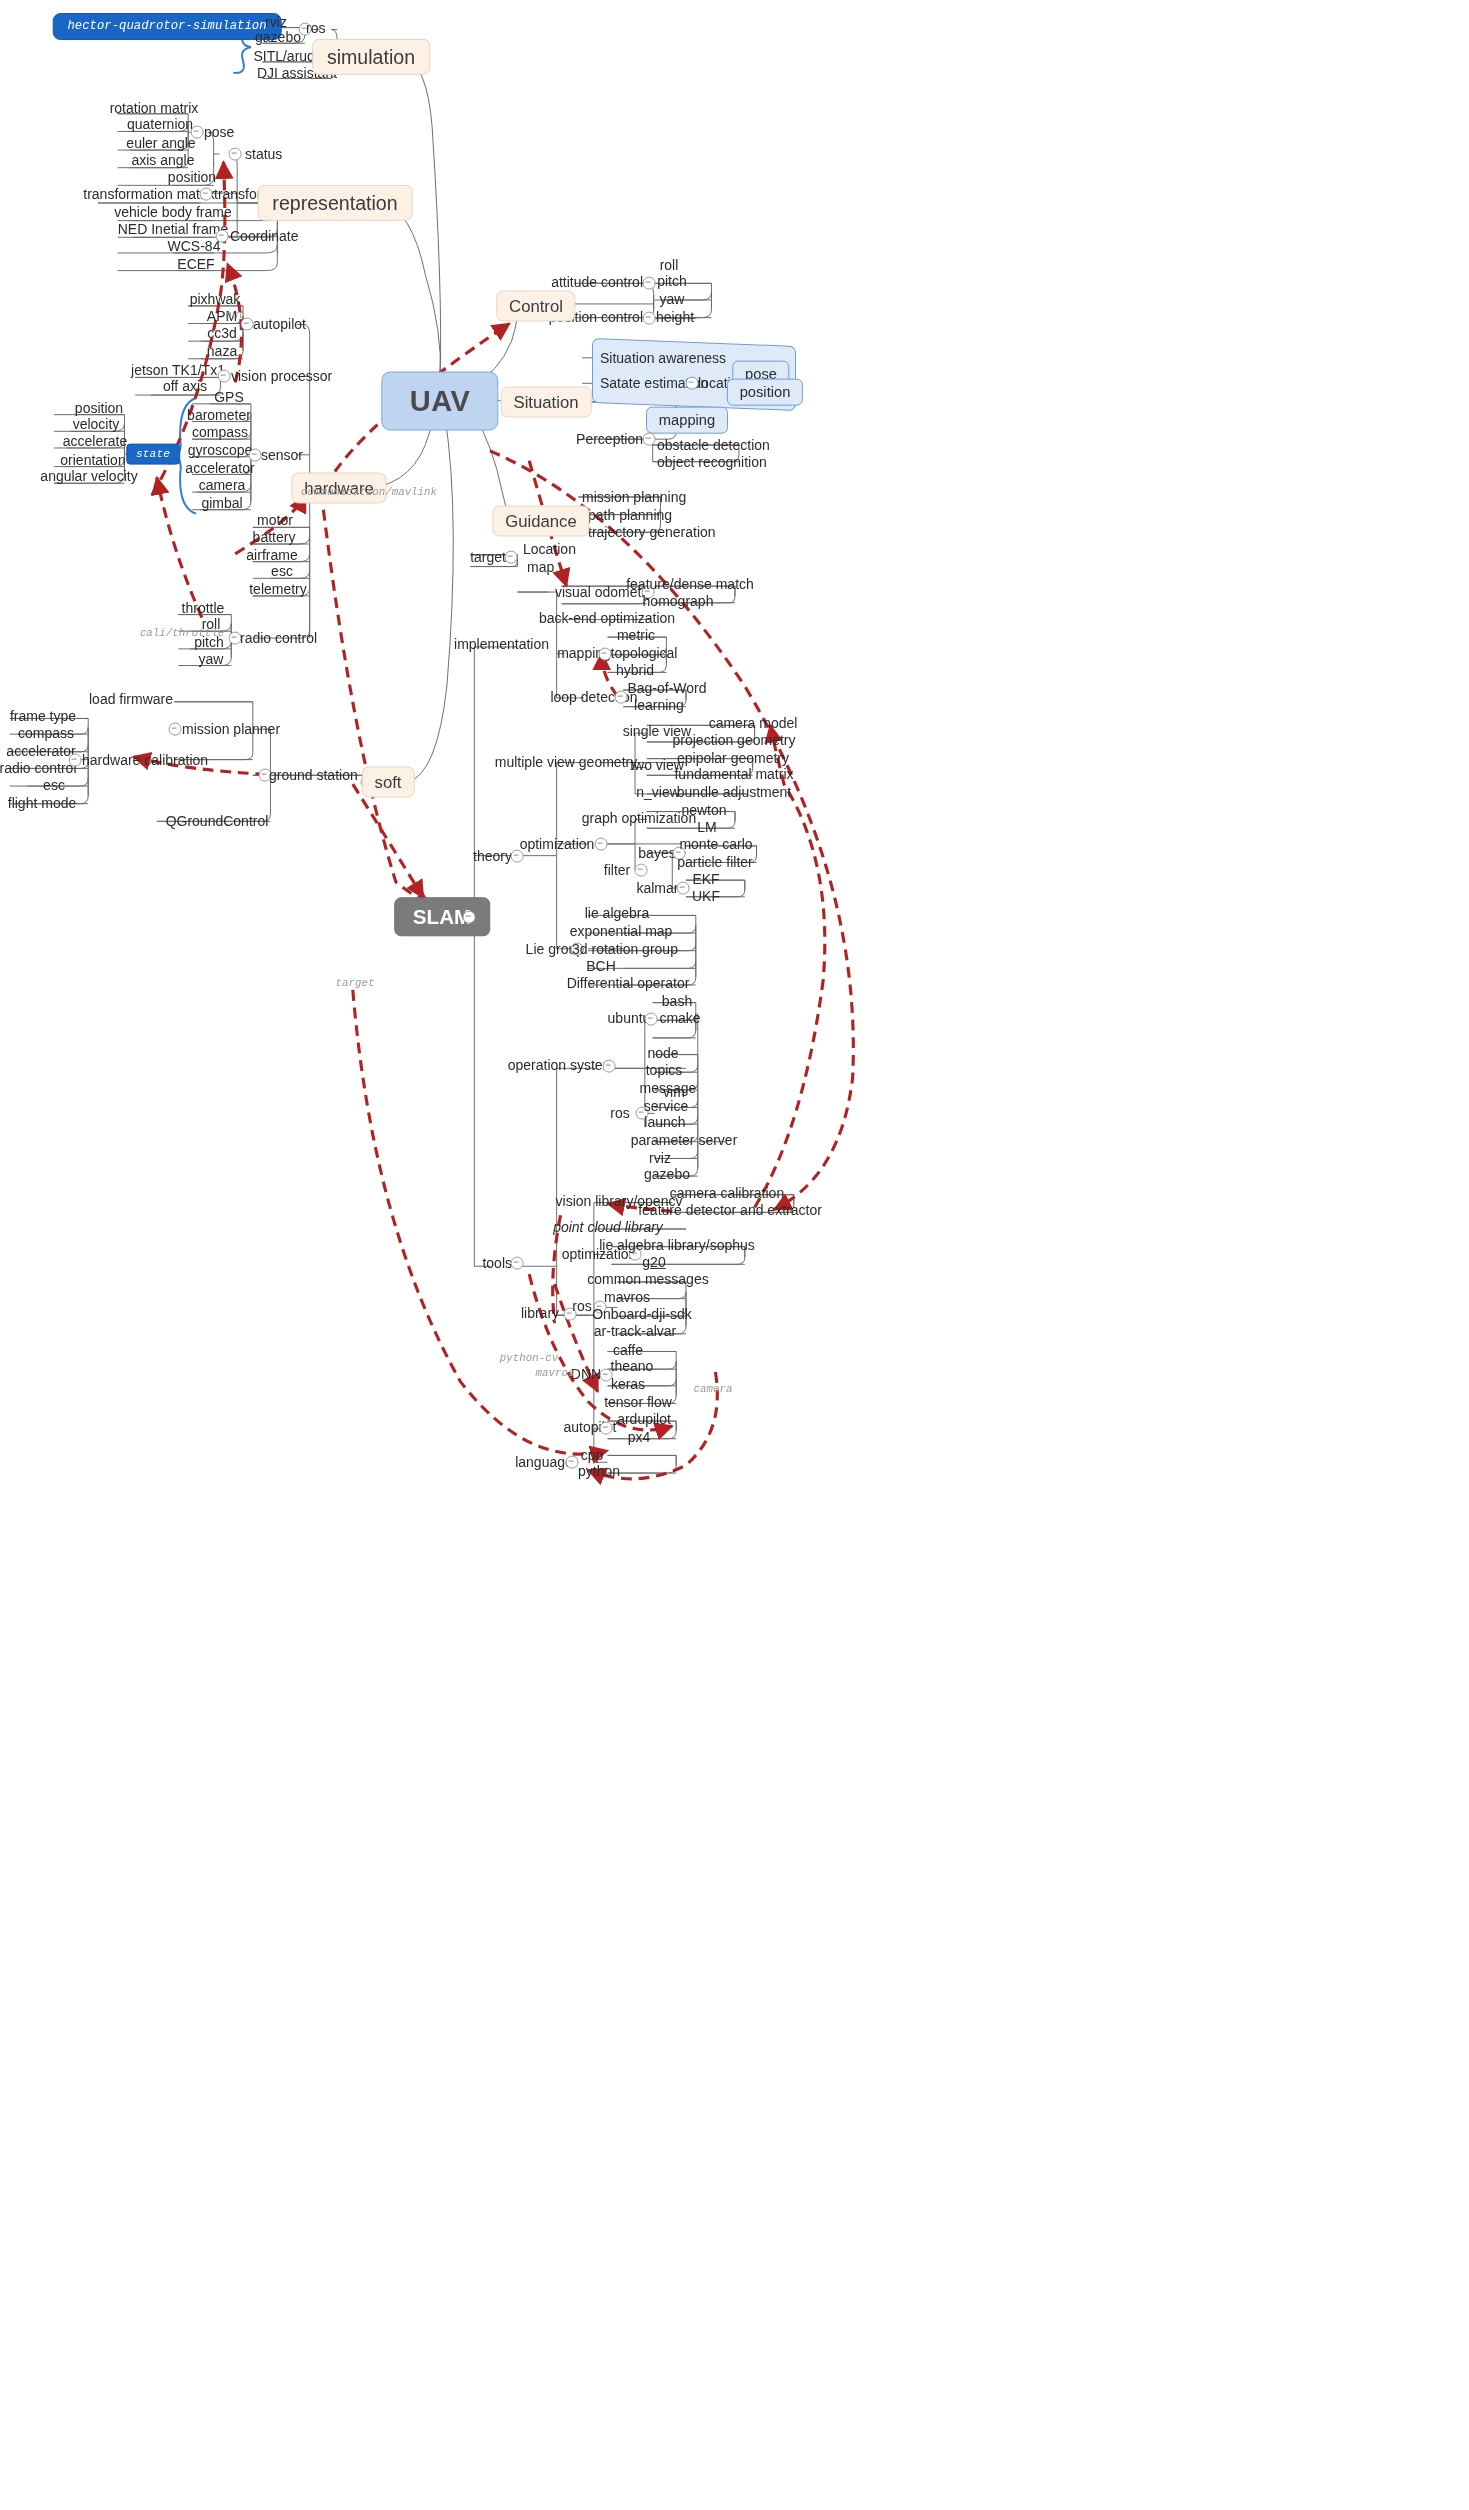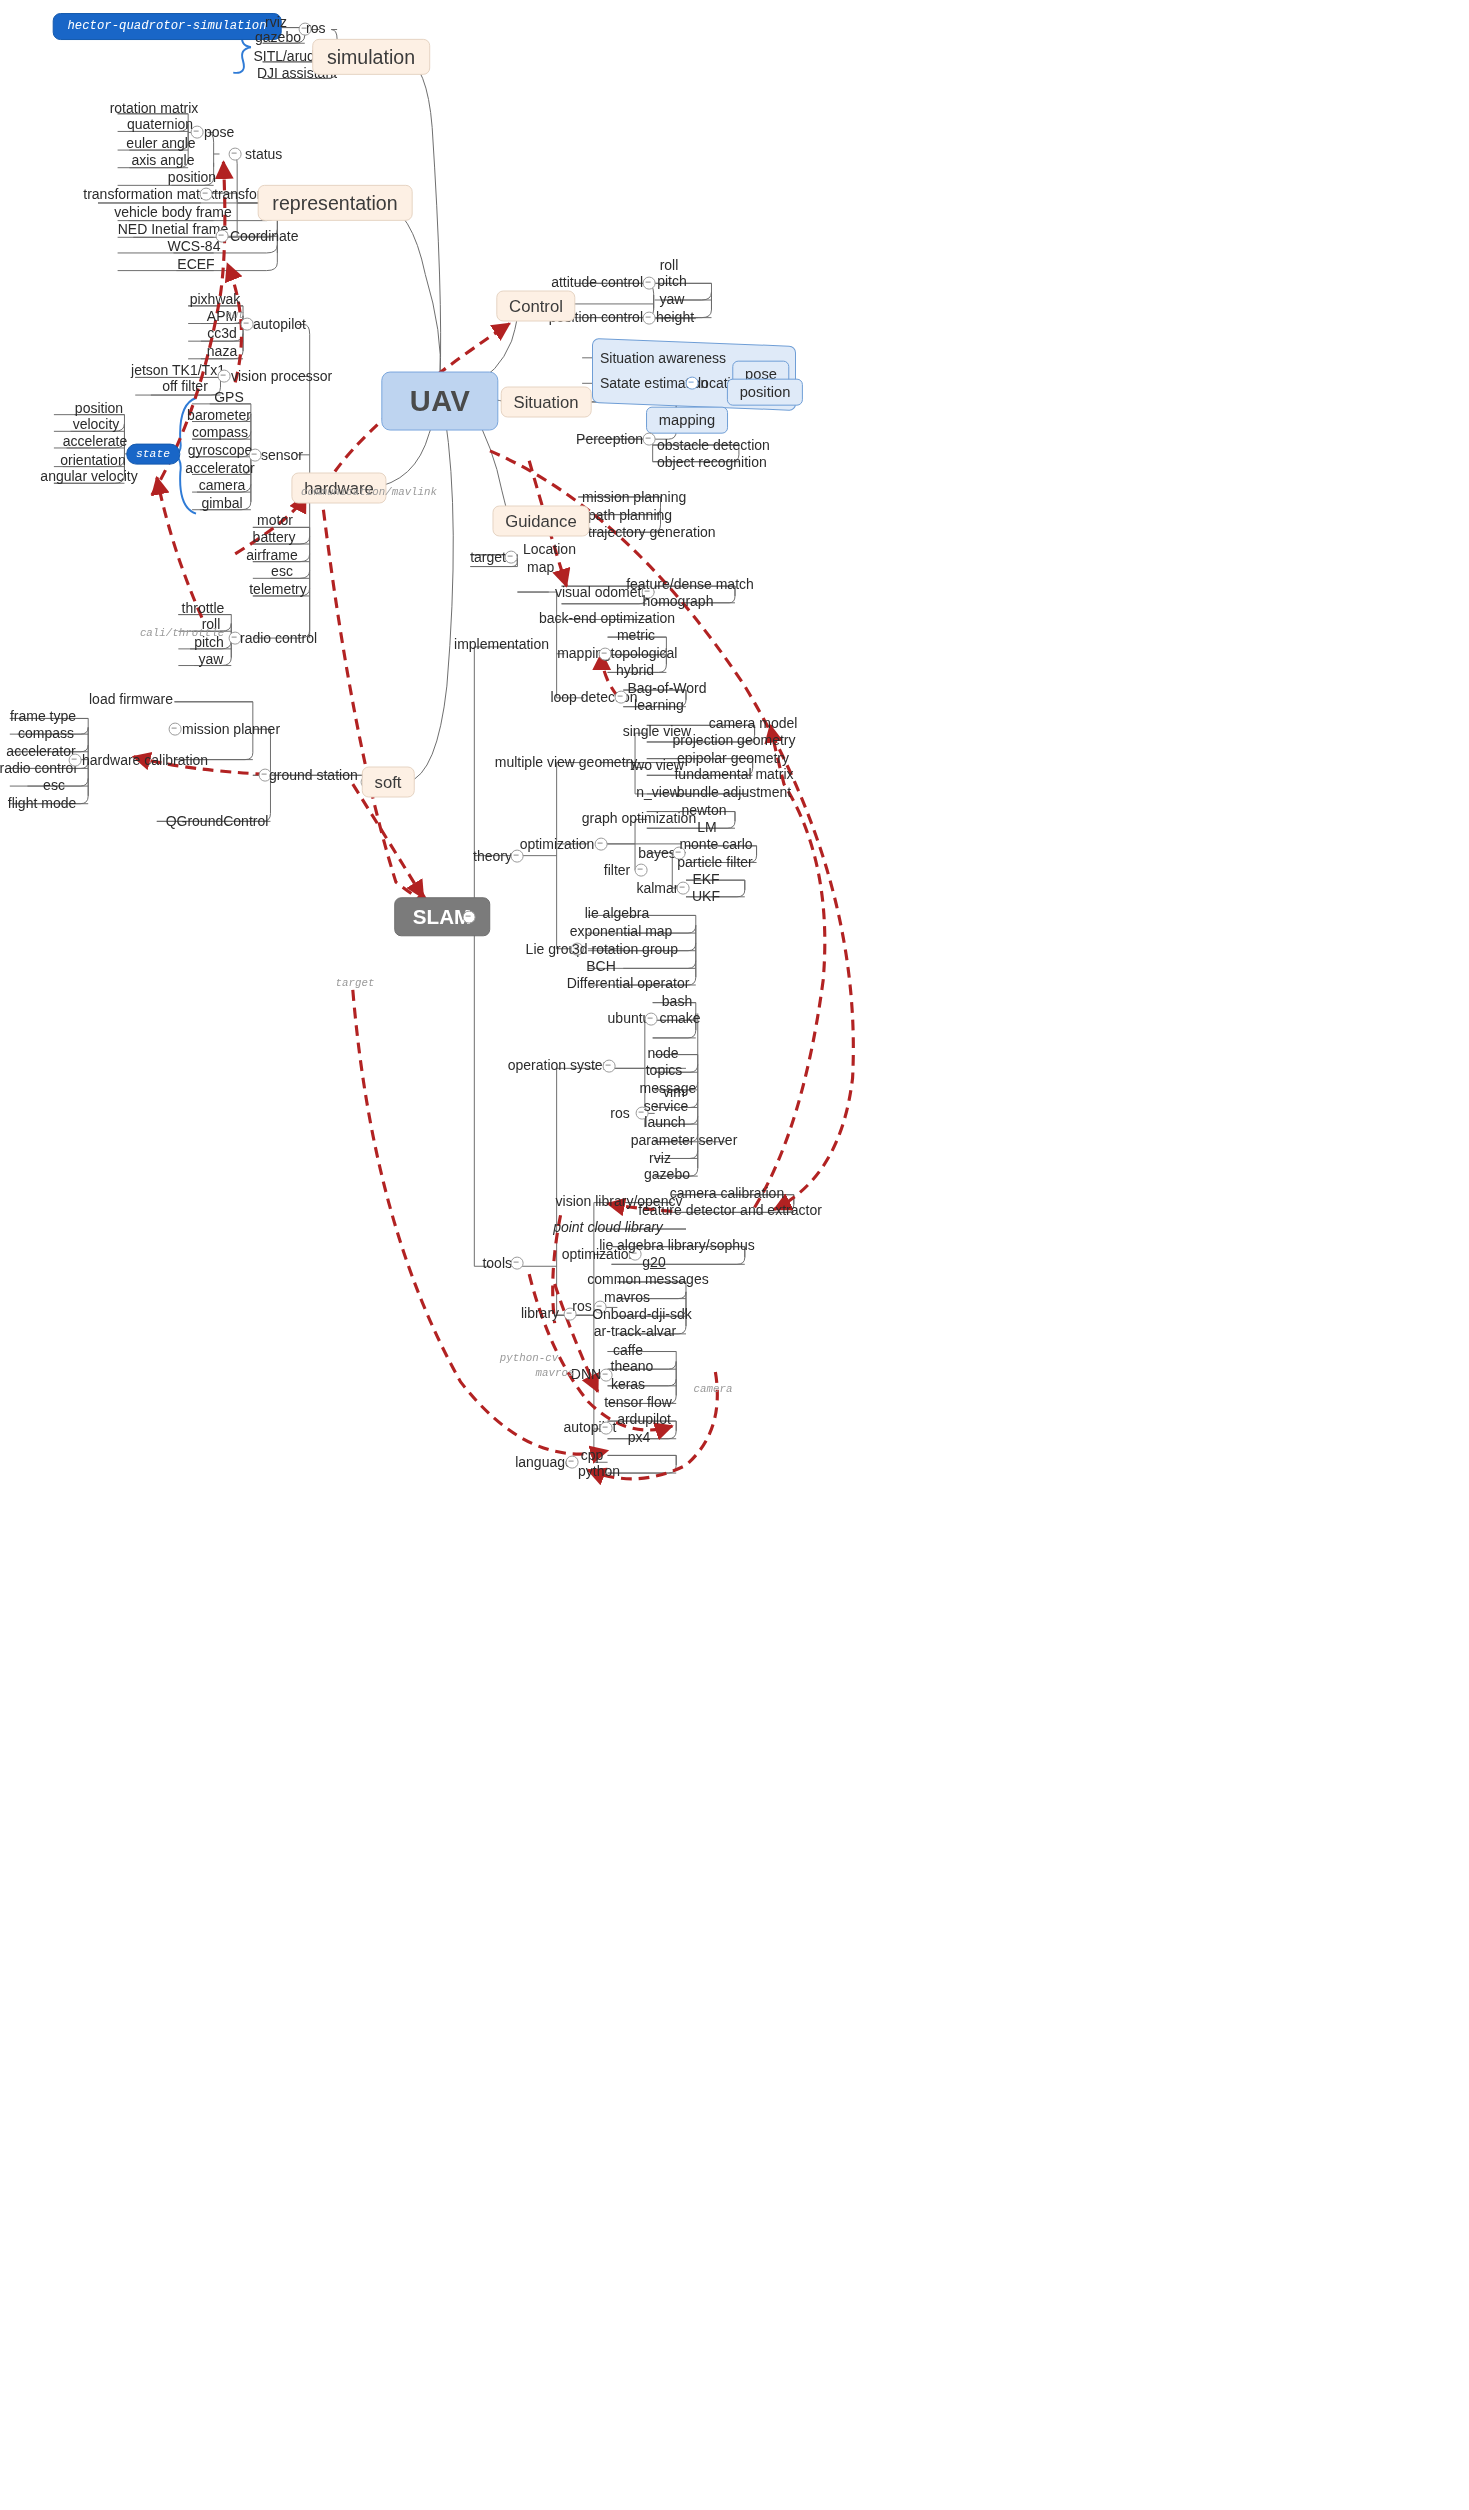--- a/index.html
+++ b/index.html
@@ -589,40 +589,40 @@
 <div class="node pill" style="left:335px;top:203px;">representation</div>
 
 <div class="node leaf" style="left:215px;top:299px;">pixhwak</div>
 <div class="node leaf" style="left:222px;top:316px;">APM</div>
 <div class="node leaf" style="left:222px;top:333px;">cc3d</div>
 <div class="node leaf" style="left:222px;top:351px;">naza</div>
 <div class="minus" style="left:247px;top:324px;"></div>
 <div class="node leaf l" style="left:253px;top:324px;">autopilot</div>
 
 <div class="node leaf" style="left:178px;top:370px;">jetson TK1/Tx1</div>
-<div class="node leaf" style="left:185px;top:386px;">off filter</div>
+<div class="node leaf" style="left:185px;top:386px;">off axis</div>
 <div class="minus" style="left:224px;top:376px;"></div>
 <div class="node leaf l" style="left:231px;top:376px;">vision processor</div>
 
 <div class="node leaf" style="left:229px;top:397px;">GPS</div>
 <div class="node leaf" style="left:219px;top:415px;">barometer</div>
 <div class="node leaf" style="left:220px;top:432px;">compass</div>
 <div class="node leaf" style="left:220px;top:450px;">gyroscope</div>
 <div class="node leaf" style="left:220px;top:468px;">accelerator</div>
 <div class="node leaf" style="left:222px;top:485px;">camera</div>
 <div class="node leaf" style="left:222px;top:503px;">gimbal</div>
 <div class="minus" style="left:255px;top:455px;"></div>
 <div class="node leaf l" style="left:261px;top:455px;">sensor</div>
 
 <div class="node leaf" style="left:99px;top:408px;">position</div>
 <div class="node leaf" style="left:96px;top:424px;">velocity</div>
 <div class="node leaf" style="left:95px;top:441px;">accelerate</div>
 <div class="node leaf" style="left:93px;top:460px;">orientation</div>
 <div class="node leaf" style="left:89px;top:476px;">angular velocity</div>
-<div class="node bluebox state" style="left:153px;top:454px;border-radius:10px;">state</div>
+<div class="node bluebox state" style="left:153px;top:454px;">state</div>
 
 <div class="node leaf" style="left:275px;top:520px;">motor</div>
 <div class="node leaf" style="left:274px;top:537px;">battery</div>
 <div class="node leaf" style="left:272px;top:555px;">airframe</div>
 <div class="node leaf" style="left:282px;top:571px;">esc</div>
 <div class="node leaf" style="left:278px;top:589px;">telemetry</div>
 
 <div class="node leaf" style="left:203px;top:608px;">throttle</div>
 <div class="node leaf" style="left:211px;top:624px;">roll</div>
 <div class="node leaf" style="left:209px;top:642px;">pitch</div>

